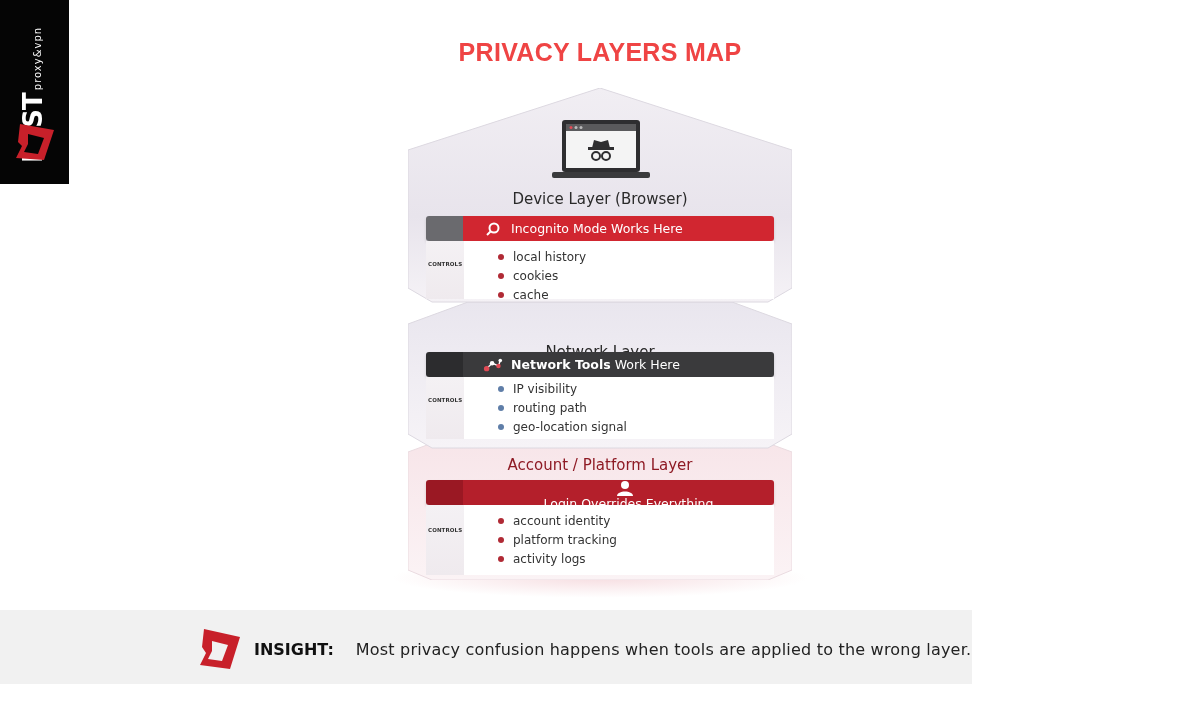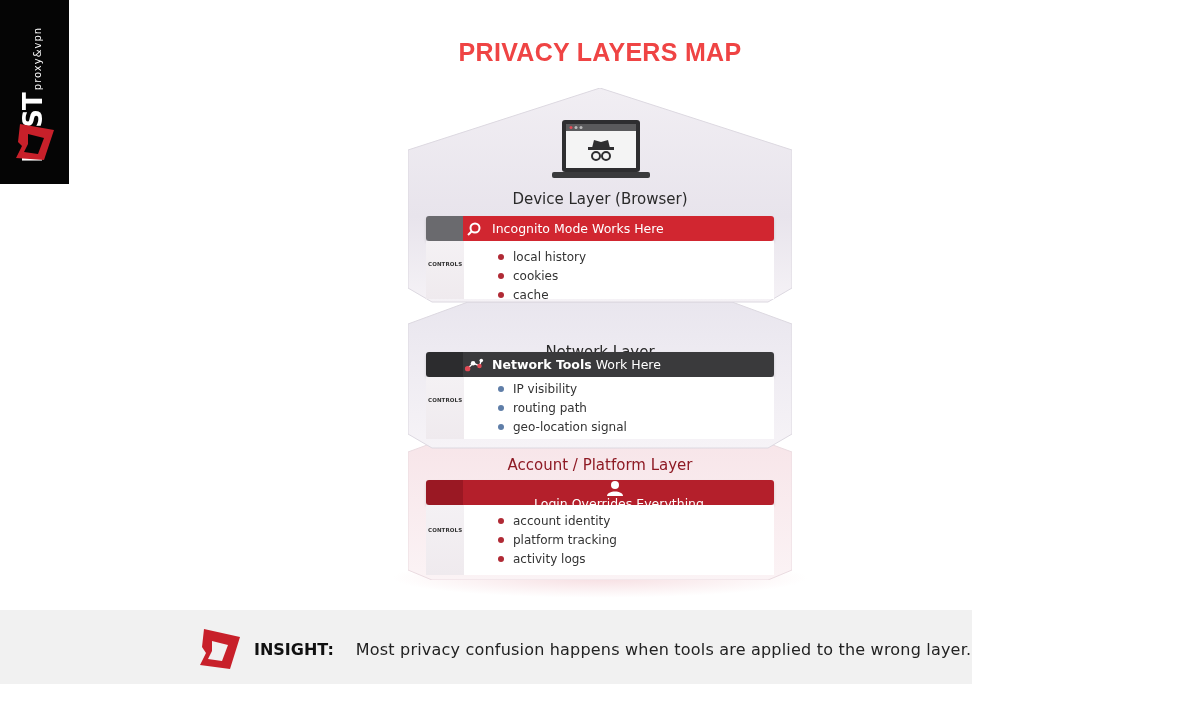--- a/index.html
+++ b/index.html
@@ -31,21 +31,21 @@
   .layer-title {
     position: absolute; left: 0; right: 0; text-align: center;
     font-family: "DejaVu Sans", sans-serif; font-size: 15px; color: #2a2a2a;
   }
   .banner {
     position: absolute; left: 18px; width: 348px; height: 25px; border-radius: 3px;
     display: flex; align-items: center; overflow: hidden;
     box-shadow: 0 2px 3px rgba(0,0,0,0.15);
   }
   .banner .tab { width: 37px; height: 100%; }
-  .banner .body { flex: 1; height: 100%; display: flex; align-items: center; padding-left: 1px; color: #fff;
+  .banner .body { flex: 1; height: 100%; display: flex; align-items: center; padding-left: 20px; color: #fff;
     font-family: "DejaVu Sans", sans-serif; font-size: 12.5px; }
   .banner .body .ico { width: 20px; height: 16px; margin-right: 8px; display: flex; align-items: center; justify-content: center; }
   .panel { position: absolute; left: 18px; width: 348px; background: #fff; }
   .panel .side { position: absolute; left: 0; top: 0; bottom: 0; width: 38px; background: linear-gradient(#f4f1f4, #efeaee); }
   .controls-label {
     position: absolute; left: 2px; font-family: "DejaVu Sans", sans-serif; font-weight: bold; font-size: 5.5px; color: #333;
     letter-spacing: 0.1px;
   }
   .bullets { position: absolute; left: 72px; list-style: none; }
   .bullets li { display: flex; align-items: center; font-family: "DejaVu Sans", sans-serif; font-size: 12px; color: #333; height: 19px; }

